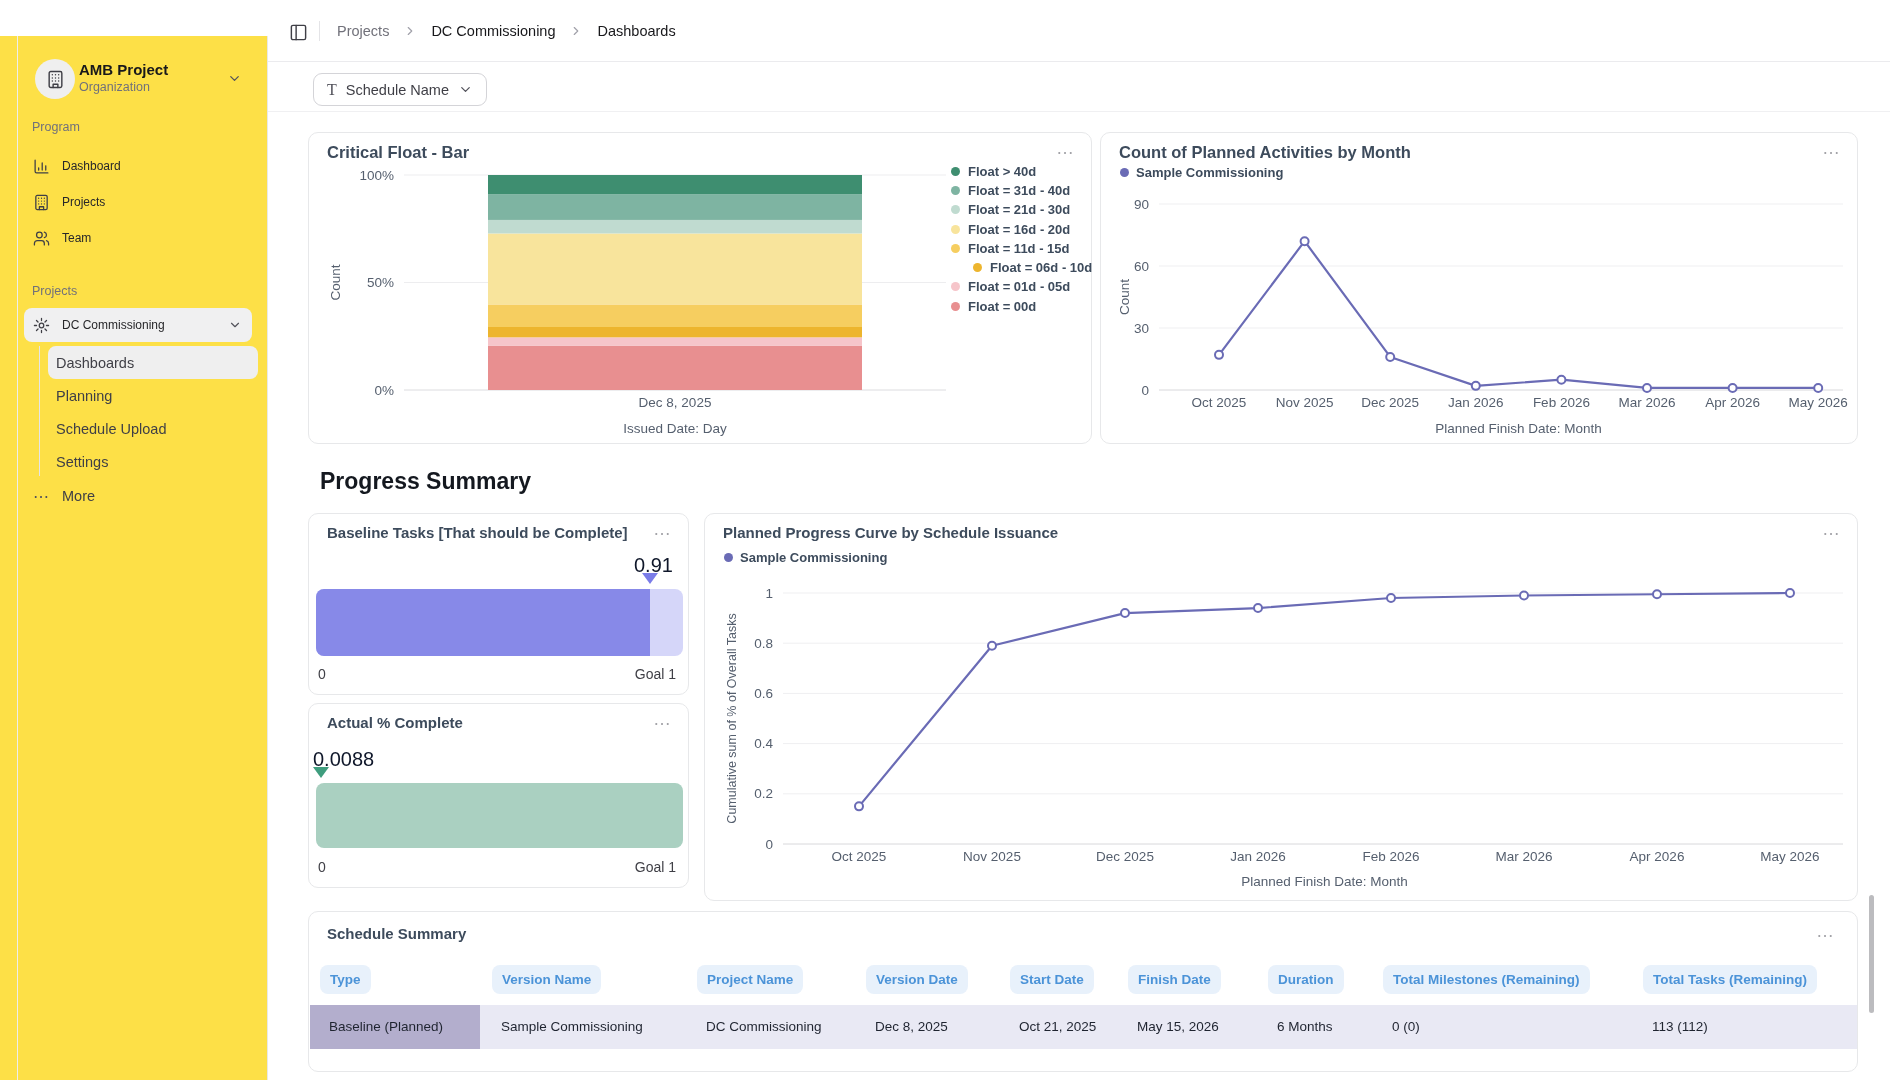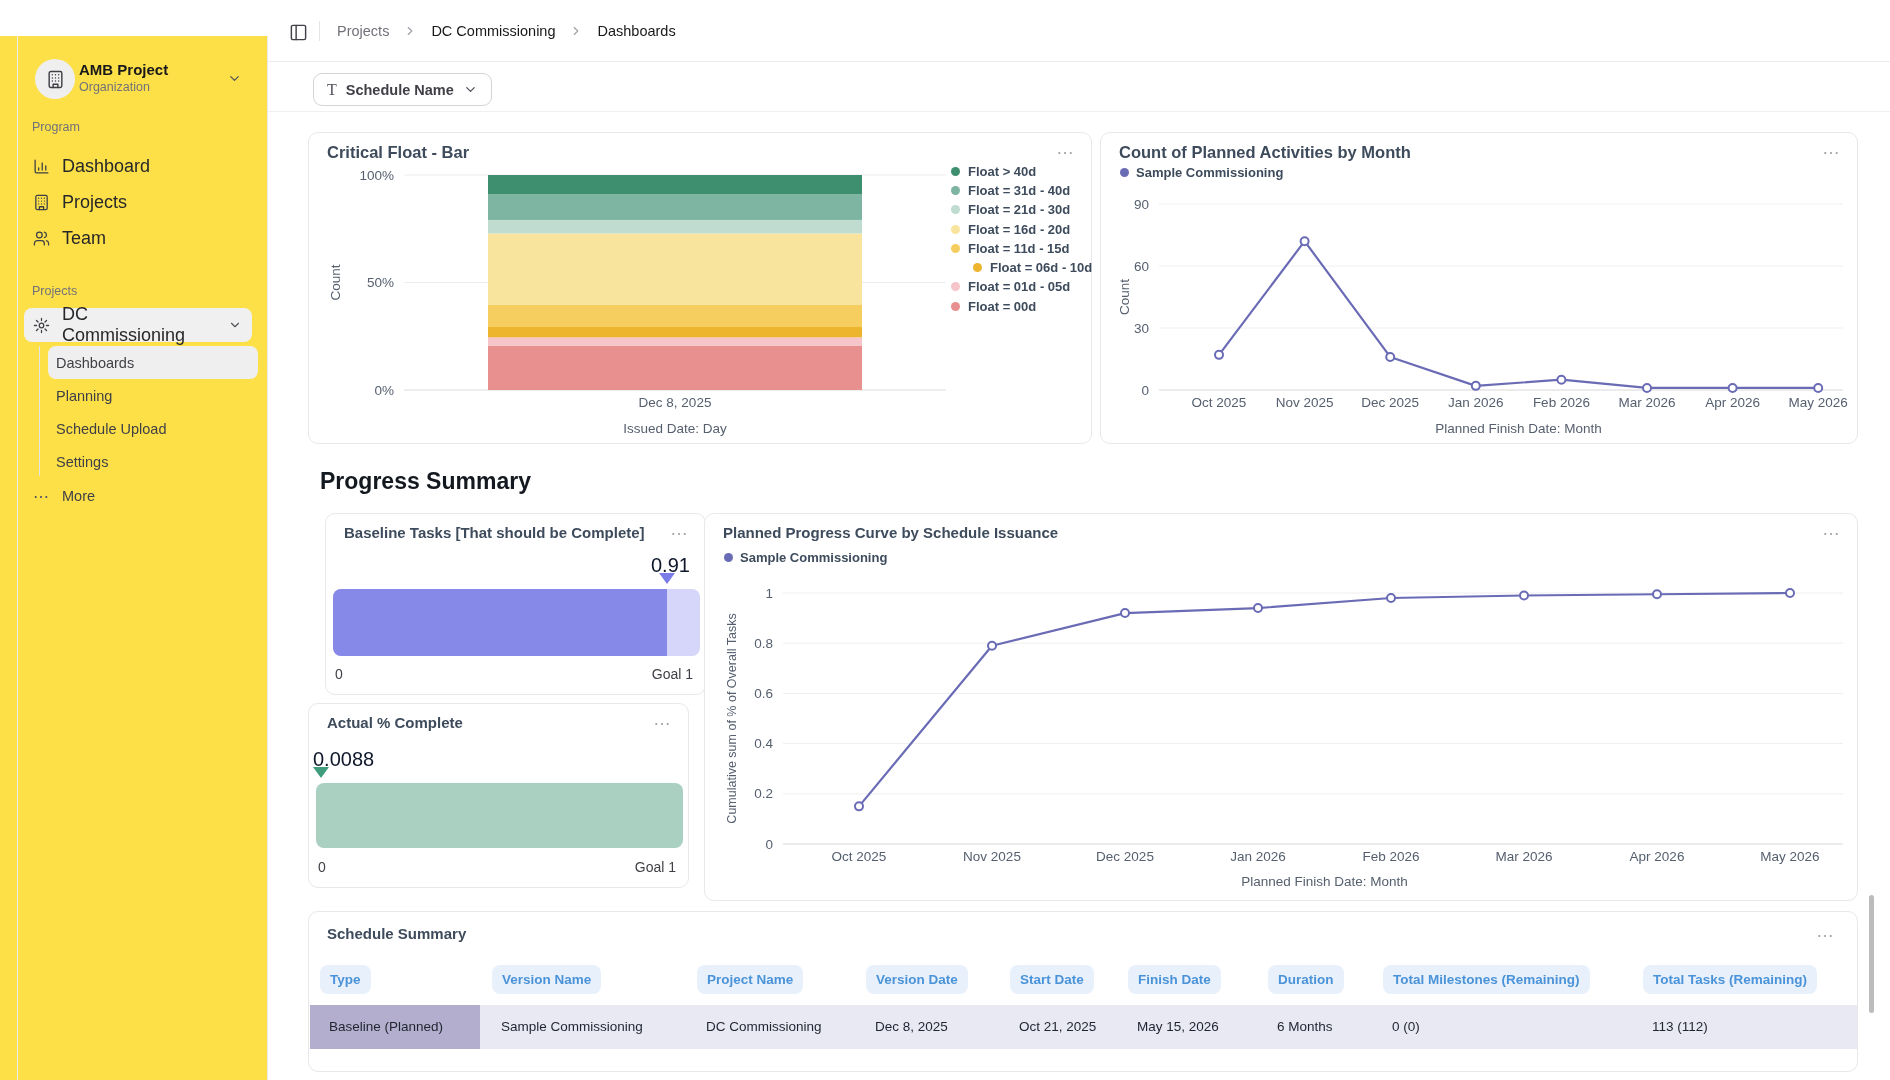--- a/index.html
+++ b/index.html
@@ -8,21 +8,21 @@
 
   
   .sidebar { position:absolute; left:0; top:0; width:268px; height:1080px; background:#fde047; border-right:1px solid #e8e8e8;margin-top:36px; }
   .sidebar-scroll-line { position:absolute; left:17px; top:0; width:1px; height:1080px; background:#ededed; }
   .org { position:absolute; left:24px; top:16px; width:230px; height:54px; border-radius:10px; cursor:pointer; }
   .org-avatar { position:absolute; left:11px; top:7px; width:40px; height:40px; border-radius:50%; background:#efefef; display:flex; align-items:center; justify-content:center; color:#3f3f46; }
   .org-name { position:absolute; left:55px; top:9px; font-size:15px; font-weight:700; color:#18181b; }
   .org-type { position:absolute; left:55px; top:28px; font-size:12.5px; color:#71717a;text-align:right; }
   .org-chev { position:absolute; right:12px; top:19px; color:#52525b; }
   .section-label { position:absolute; left:32px; font-size:12.5px; color:#71717a; }
-  .nav-item { position:absolute; left:24px; width:228px; height:36px; border-radius:8px; display:flex; align-items:center; gap:12px; padding-left:9px; font-size:18px; color:#27272a; cursor:pointer; }
+  .nav-item { position:absolute; left:24px; width:228px; height:36px; border-radius:8px; display:flex; align-items:center; gap:12px; padding-left:9px; font-size:12px; color:#27272a; cursor:pointer; }
   .nav-item .ni-icon { color:#3f3f46; display:flex; }
   .nav-item.project-row { background:#f0f0f1; }
   .nav-item .row-chev { margin-left:auto; margin-right:10px; color:#52525b; }
   .tree-line { position:absolute; left:39px; width:1px; background:#e4e4e7; }
   .sub-item { position:absolute; left:48px; width:210px; height:33px; border-radius:8px; display:flex; align-items:center; padding-left:8px; font-size:14.5px; color:#3f3f46; cursor:pointer; }
   .sub-item.active { background:#efefef; }
   .more-item { position:absolute; left:24px; top:442px; width:228px; height:36px; display:flex; align-items:center; gap:12px; padding-left:9px; font-size:14.5px; color:#3f3f46; cursor:pointer; }
   .more-dots { font-size:16px; color:#52525b; letter-spacing:1px; }
   .user-box { position:absolute; left:0; bottom:0; width:268px; height:58px; border-top:1px solid #e8e8e8; background:#fafafa; }
   .user-avatar { position:absolute; left:35px; top:10px; width:40px; height:40px; border-radius:12px; background:#ececec; display:flex; align-items:center; justify-content:center; font-size:14px; color:#52525b; }
@@ -36,21 +36,21 @@
   .tb-divider { position:absolute; left:51px; top:21px; width:1px; height:20px; background:#e4e4e7; }
   .breadcrumb { position:absolute; left:69px; top:0; height:62px; display:flex; align-items:center; gap:14px; font-size:14.5px; }
   .crumb { color:#18181b; cursor:pointer; }
   .crumb.muted { color:#71717a; }
   .crumb-sep { color:#a1a1aa; font-size:12px; }
 
   
   .filterbar { position:absolute; left:268px; top:62px; right:0; height:50px; background:#fff; border-bottom:1px solid #f0f0f2; }
   .filter-btn { position:absolute; left:45px; top:11px; height:33px; padding:0 13px; border:1px solid #d4d4d8; border-radius:9px; background:#fff; display:flex; align-items:center; gap:9px; cursor:pointer; }
   .filter-t { font-family:"Liberation Serif", serif; font-size:16px; color:#52525b; }
-  .filter-label { font-size:14.5px; font-weight:700; color:#3f3f46; }
+  .filter-label { font-size:14.5px; font-weight:400; color:#3f3f46; }
   .filter-chev { color:#52525b; }
 
   
   .card { position:absolute; background:#fff; border:1px solid #e7e8ea; border-radius:10px; }
   .card-title { position:absolute; left:18px; top:10px; font-size:16.5px; font-weight:700; color:#3d4b5c; }
   .card-title.sm { font-size:15px; }
   .card-menu { position:absolute; top:6px; right:16px; font-size:18px; color:#a3a3a8; cursor:pointer; line-height:1; }
   .card-menu::before { content:"\2026"; letter-spacing:1px; }
   .legend-inline { position:absolute; left:19px; top:32px; display:flex; align-items:center; gap:7px; font-size:13px; font-weight:700; color:#3d4b5c; }
   .legend-dot { width:9px; height:9px; border-radius:50%; }
@@ -306,21 +306,21 @@
         <text x="546" y="274" text-anchor="middle" font-size="13.5" fill="#555f6e" font-family="&quot;Liberation Sans&quot;, sans-serif">Mar 2026</text>
         <text x="631.5999999999999" y="274" text-anchor="middle" font-size="13.5" fill="#555f6e" font-family="&quot;Liberation Sans&quot;, sans-serif">Apr 2026</text>
         <text x="717.1999999999999" y="274" text-anchor="middle" font-size="13.5" fill="#555f6e" font-family="&quot;Liberation Sans&quot;, sans-serif">May 2026</text>
         <text x="417.59999999999997" y="300" text-anchor="middle" font-size="13.5" fill="#555f6e" font-family="&quot;Liberation Sans&quot;, sans-serif">Planned Finish Date: Month</text>
         <text x="28" y="164" text-anchor="middle" font-size="13.5" fill="#555f6e" font-family="&quot;Liberation Sans&quot;, sans-serif" transform="rotate(-90 28 164)">Count</text>
       </svg>
   </section>
 
   <h2 class="section-heading">Progress Summary</h2>
 
-  <section class="card" id="card-baseline" style="left:308px; top:513px; width:381px; height:182px;margin-left:17px;">
+  <section class="card" id="card-baseline" style="left:308px; top:513px; width:381px; height:182px;">
     <div class="card-title sm">Baseline Tasks [That should be Complete]</div>
     <span class="card-menu"></span>
     <div class="gauge-value" id="baseline-value" style="left: 325px; top: 40px;">0.91</div>
     <div class="tri-down" id="baseline-marker" style="left: 333px; top: 59px; border-top-color: rgb(122, 124, 232);"></div>
     <div class="gauge-track" id="baseline-track" style="left: 7px; top: 75px; width: 367px; height: 67px; background: rgb(213, 214, 249);"></div>
     <div class="gauge-fill" id="baseline-fill" style="left: 7px; top: 75px; width: 334px; height: 67px; background: rgb(135, 137, 232);"></div>
     <div class="gauge-min" style="left:9px; top:152px;">0</div>
     <div class="gauge-goal" style="right:12px; top:152px;">Goal 1</div>
   </section>
 

